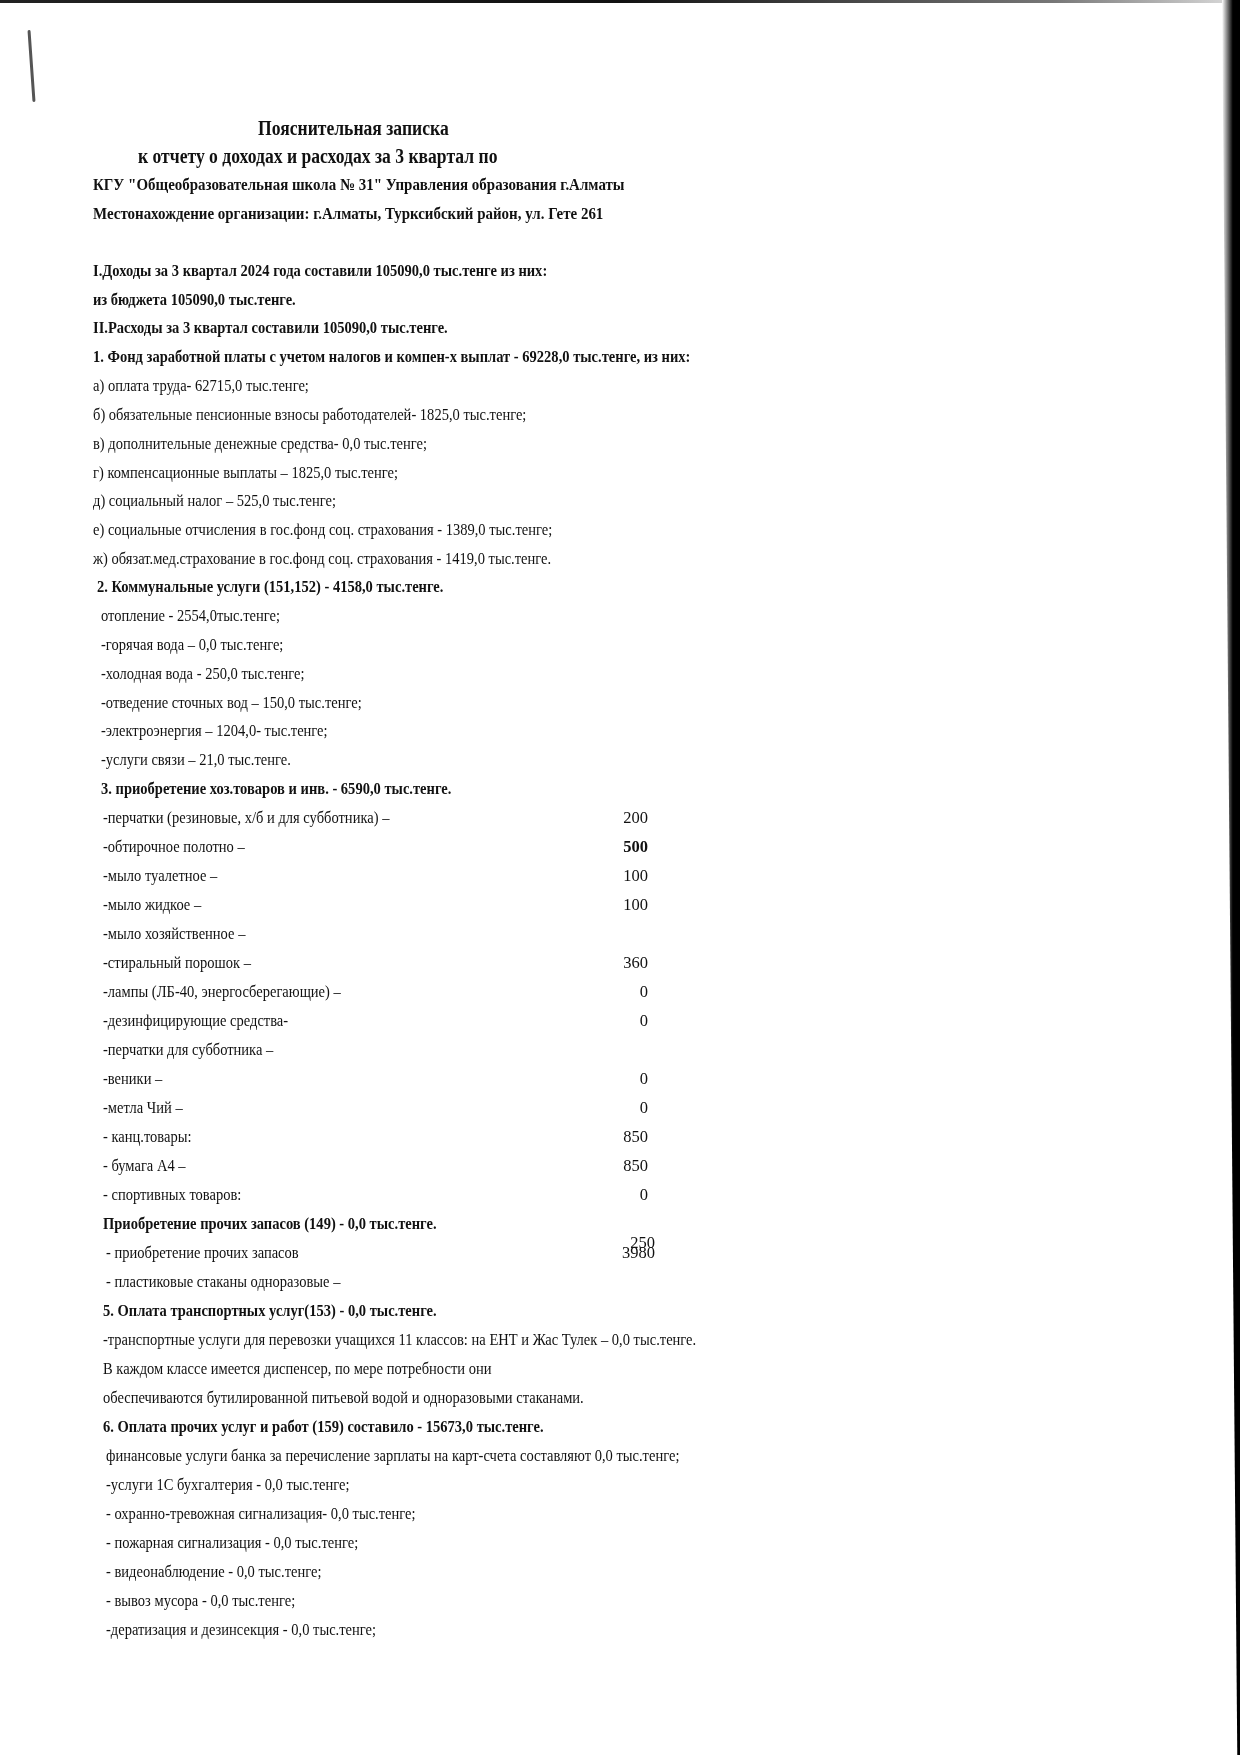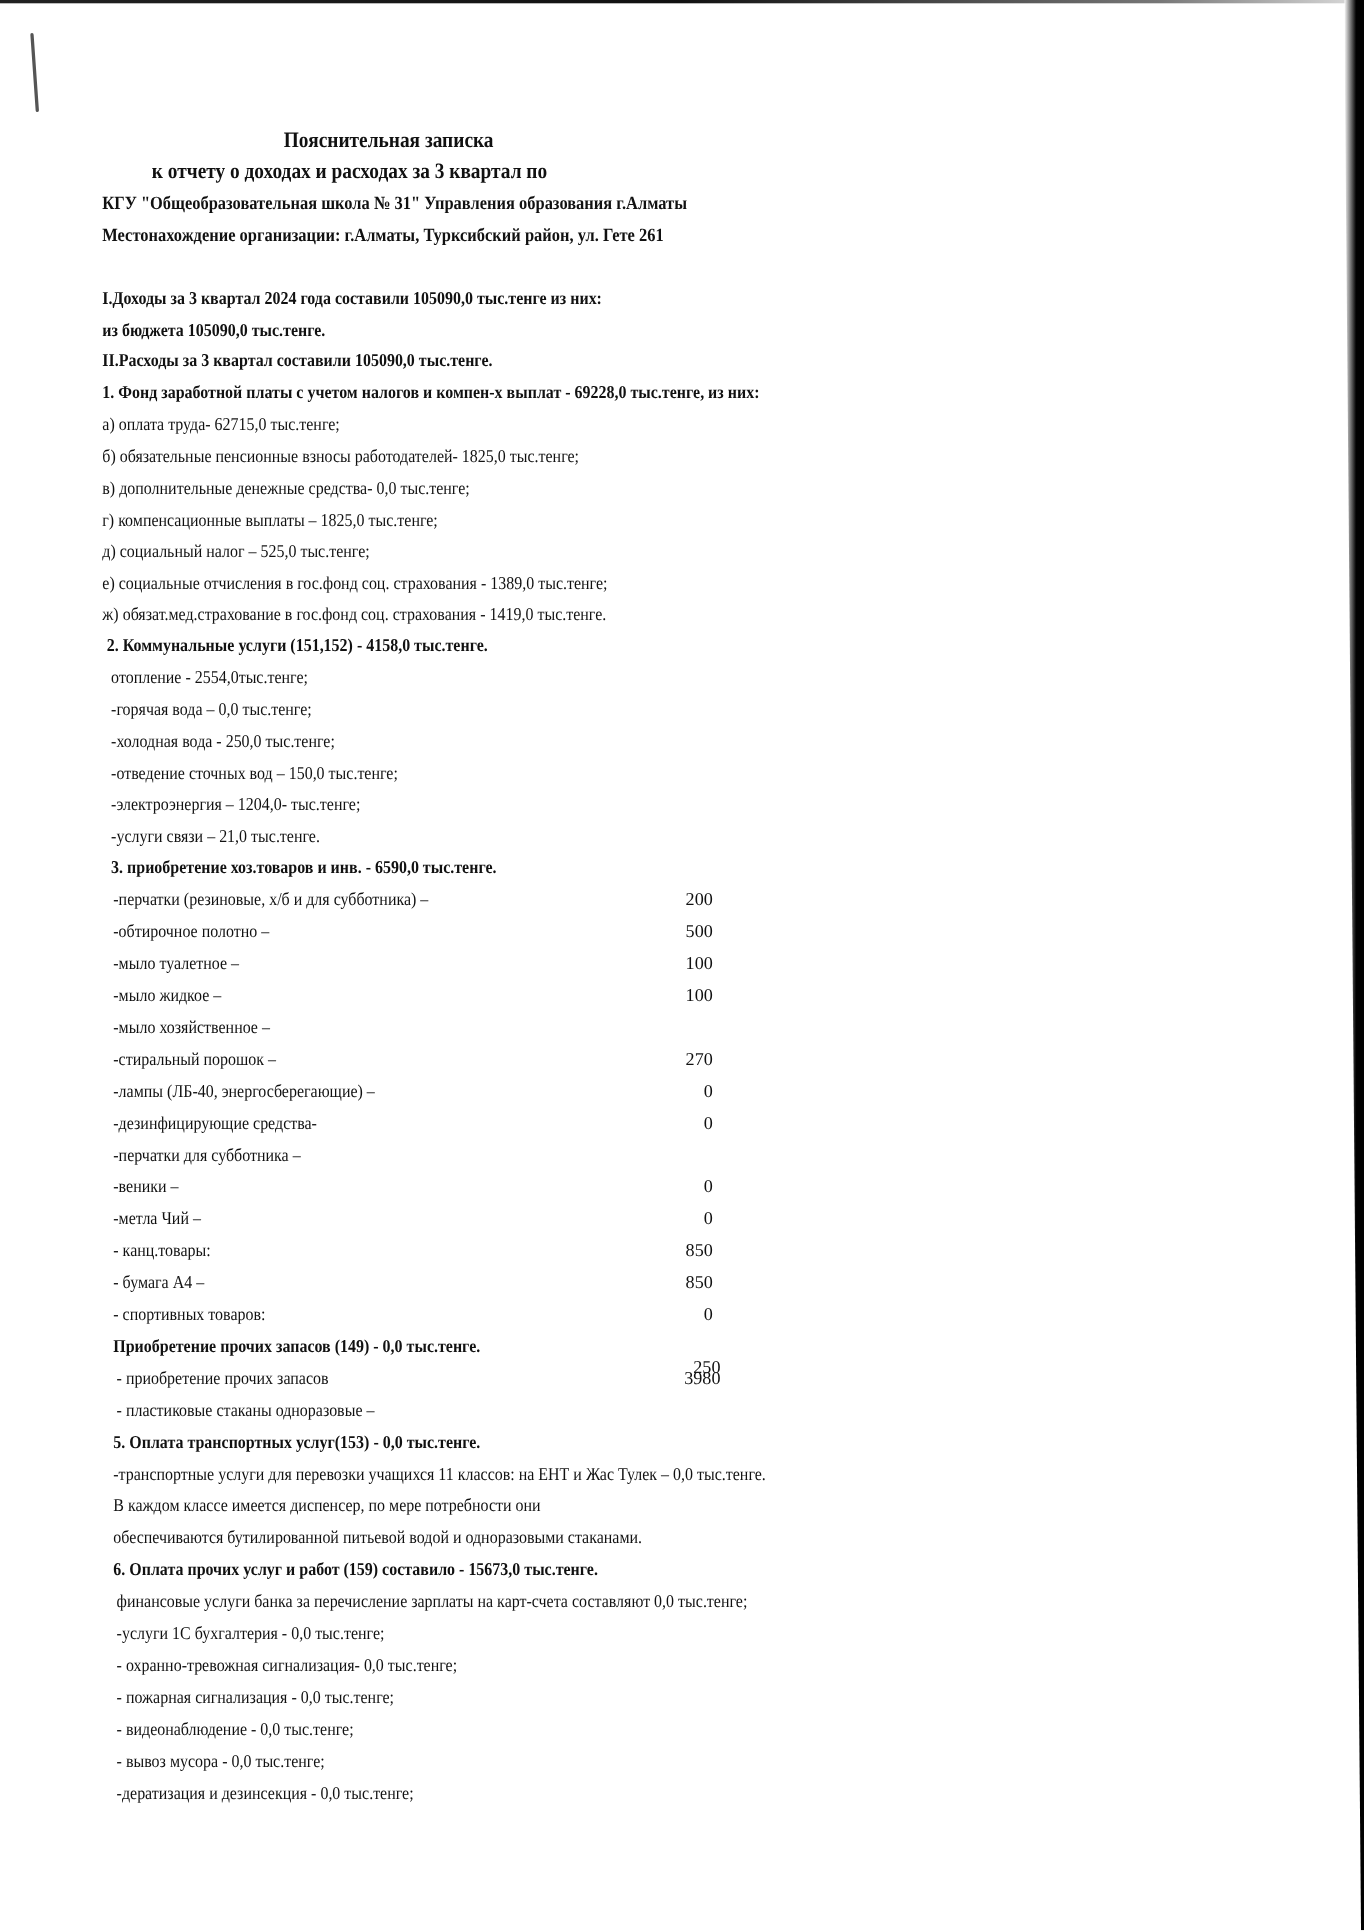--- a/index.html
+++ b/index.html
@@ -71,29 +71,29 @@
   <div class="line" style="left:101px; top:664px;">-холодная вода - 250,0 тыс.тенге;</div>
   <div class="line" style="left:101px; top:693px;">-отведение сточных вод – 150,0 тыс.тенге;</div>
   <div class="line" style="left:101px; top:721px;">-электроэнергия – 1204,0- тыс.тенге;</div>
   <div class="line" style="left:101px; top:750px;">-услуги связи – 21,0 тыс.тенге.</div>
 
   <div class="line b" style="left:101px; top:779px;">3. приобретение хоз.товаров и инв. - 6590,0 тыс.тенге.</div>
 
   <div class="line" style="left:103px; top:808px;">-перчатки (резиновые, х/б и для субботника) –</div>
   <div class="num" style="left:588px; top:808px;">200</div>
   <div class="line" style="left:103px; top:837px;">-обтирочное полотно –</div>
-  <div class="num" style="left:588px; top:837px;">500</div>
+  <div class="num" style="left:588px; top:837px;font-weight:bold;">500</div>
   <div class="line" style="left:103px; top:866px;">-мыло туалетное –</div>
   <div class="num" style="left:588px; top:866px;">100</div>
   <div class="line" style="left:103px; top:895px;">-мыло жидкое –</div>
   <div class="num" style="left:588px; top:895px;">100</div>
   <div class="line" style="left:103px; top:924px;">-мыло хозяйственное –</div>
   <div class="num" style="left:588px; top:924px;"></div>
   <div class="line" style="left:103px; top:953px;">-стиральный порошок –</div>
-  <div class="num" style="left:588px; top:953px;">270</div>
+  <div class="num" style="left:588px; top:953px;">360</div>
   <div class="line" style="left:103px; top:982px;">-лампы (ЛБ-40, энергосберегающие) –</div>
   <div class="num" style="left:588px; top:982px;">0</div>
   <div class="line" style="left:103px; top:1011px;">-дезинфицирующие средства-</div>
   <div class="num" style="left:588px; top:1011px;">0</div>
   <div class="line" style="left:103px; top:1040px;">-перчатки для субботника –</div>
   <div class="num" style="left:588px; top:1040px;"></div>
   <div class="line" style="left:103px; top:1069px;">-веники –</div>
   <div class="num" style="left:588px; top:1069px;">0</div>
   <div class="line" style="left:103px; top:1098px;">-метла Чий –</div>
   <div class="num" style="left:588px; top:1098px;">0</div>

